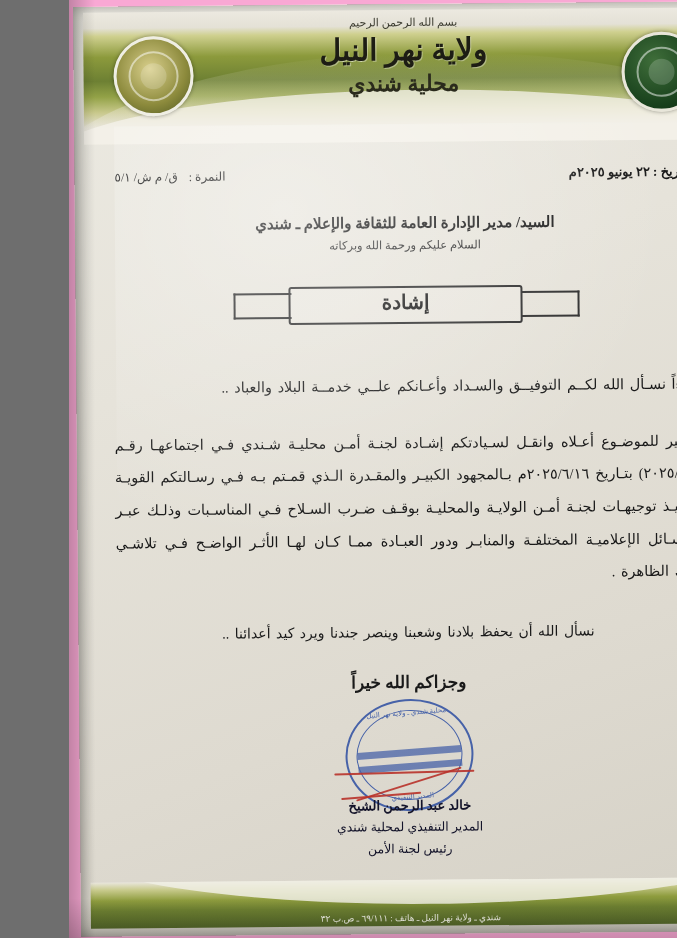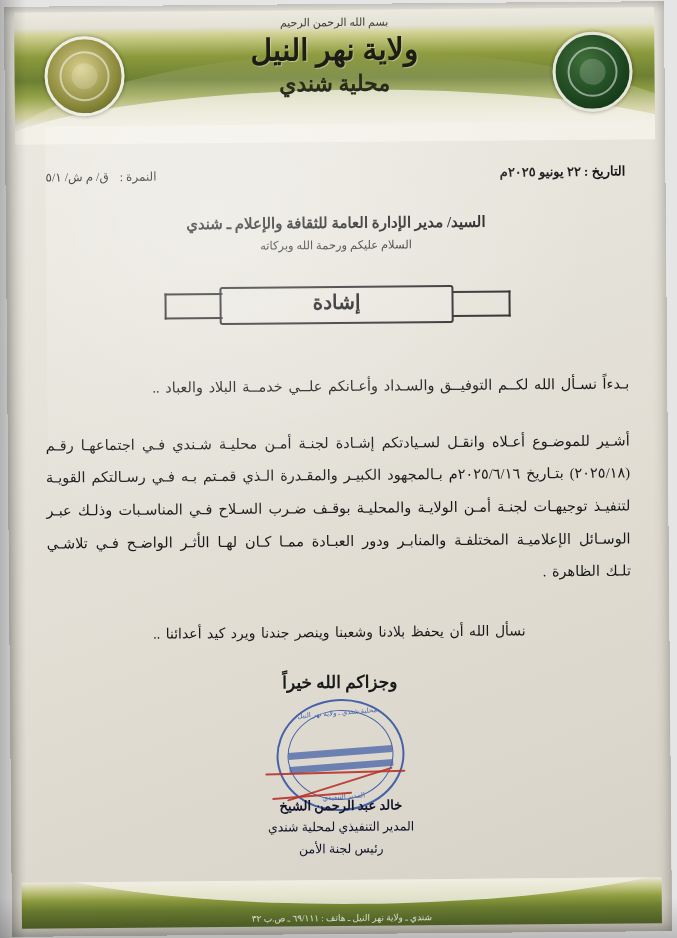--- a/index.html
+++ b/index.html
@@ -9,23 +9,23 @@
   }
   body {
     width: 677px;
     height: 938px;
     overflow: hidden;
     font-family: "Liberation Serif", serif;
   }
 
   .page {
     position: relative;
-    width: 677px;
+    width: 608px;
     height: 938px;
-    background: #e5e5e5;
+    background: #f9a8d4;
     overflow: hidden;
   }
 
   
   .paper {
     position: absolute;
     left: 8px;
     top: 4px;
     width: 660px;
     height: 930px;

